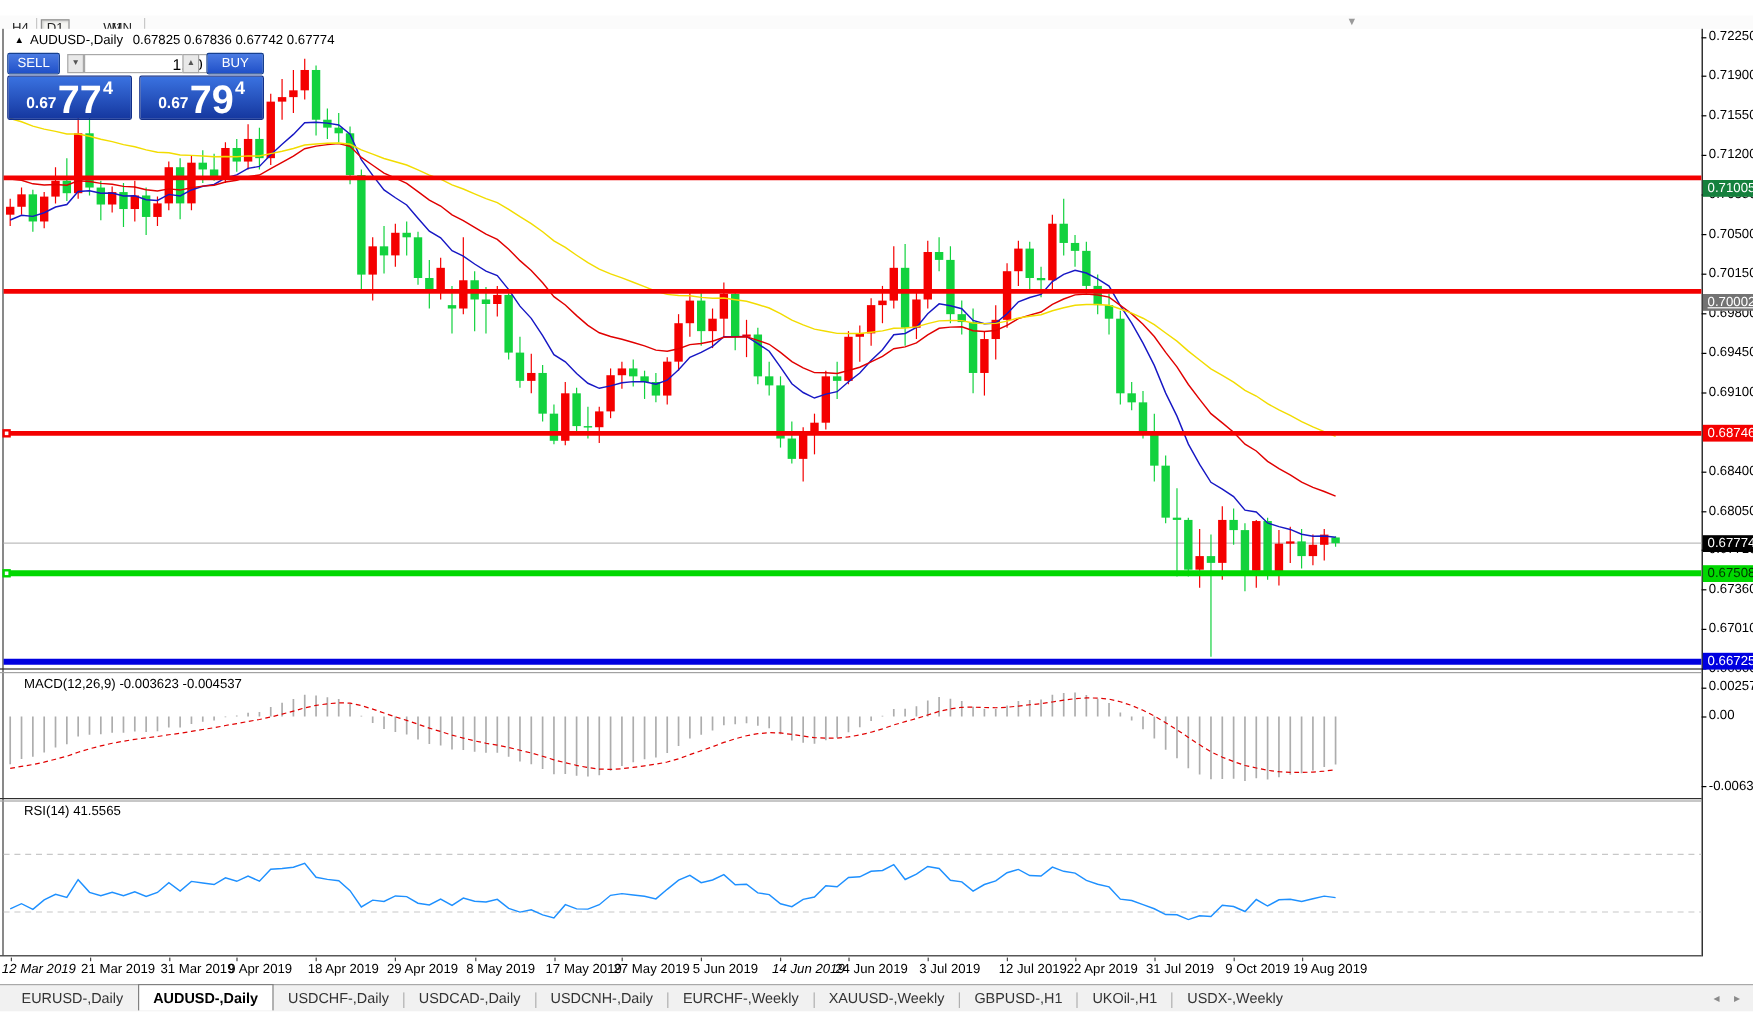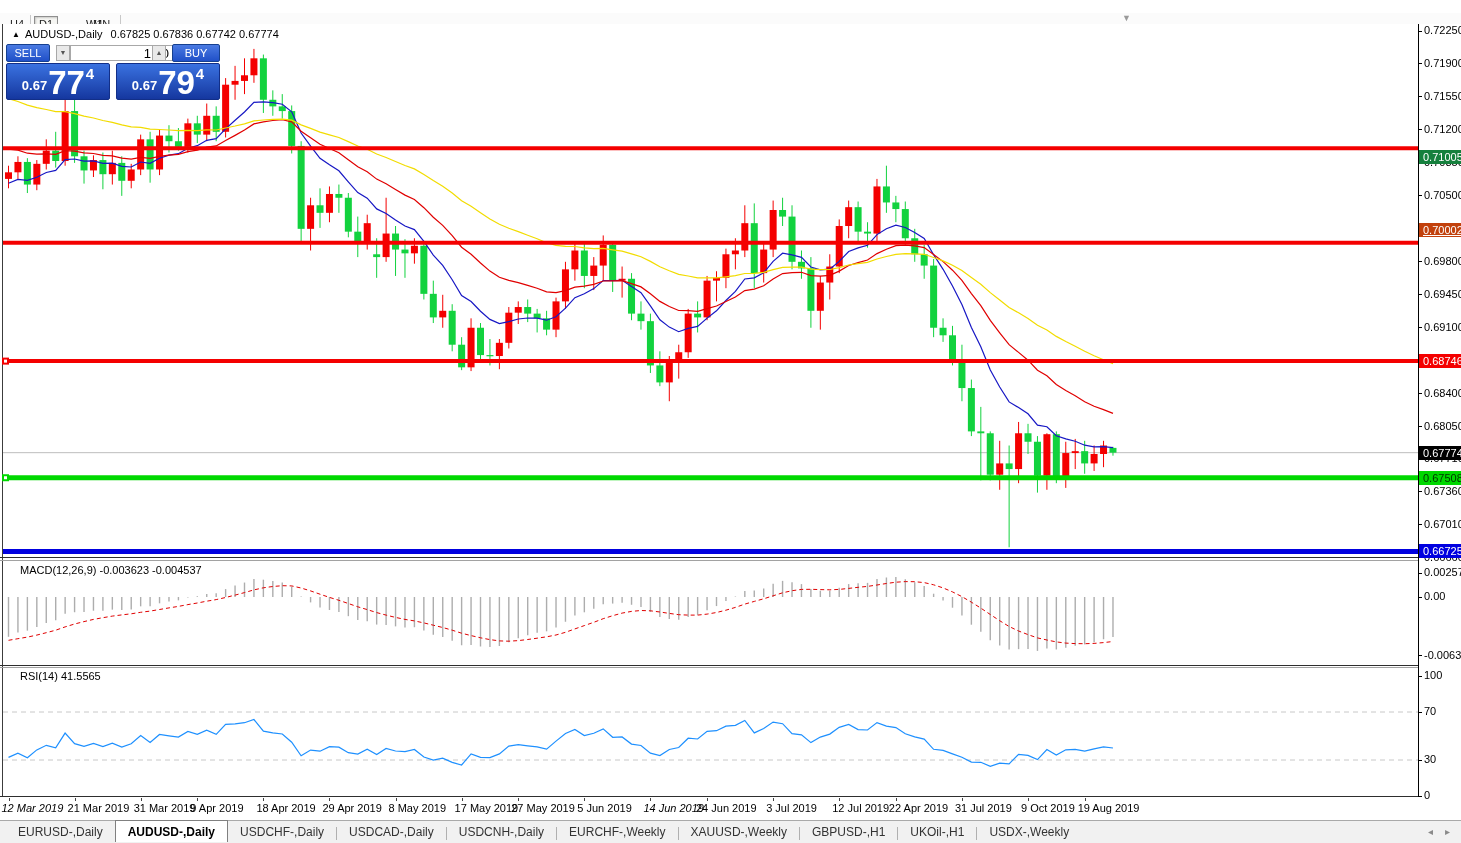--- a/index.html
+++ b/index.html
@@ -548,43 +548,33 @@
       <div class="tick-label" style="top: 395.674px;">0.68050</div>
       <div class="tick-dash" style="top: 434.204px;"></div>
       <div class="tick-label" style="top: 427.704px;">0.67710</div>
       <div class="tick-dash" style="top: 467.177px;"></div>
       <div class="tick-label" style="top: 460.677px;">0.67360</div>
       <div class="tick-dash" style="top: 500.15px;"></div>
       <div class="tick-label" style="top: 493.65px;">0.67010</div>
       <div class="tick-dash" style="top: 533.123px;"></div>
       <div class="tick-label" style="top: 526.623px;">0.66660</div>
       <div class="axis-badge" style="top: 126px; background: #15803d; color: rgb(255, 255, 255);">0.71005</div>
-      <div class="axis-badge" style="top: 199px; background: #c2410c; color: rgb(255, 255, 255); text-decoration: underline;">0.70002</div>
+      <div class="axis-badge" style="top: 221px; background: #737373; color: rgb(255, 255, 255); text-decoration: underline;">0.70002</div>
       <div class="axis-badge" style="top: 330.105px; background: rgb(244, 0, 0); color: rgb(255, 255, 255);">0.68746</div>
       <div class="axis-badge" style="top: 421.675px; background: rgb(0, 0, 0); color: rgb(255, 255, 255);">0.67774</div>
       <div class="axis-badge" style="top: 446.734px; background: rgb(0, 216, 0); color: rgb(0, 51, 0);">0.67508</div>
       <div class="axis-badge" style="top: 520.499px; background: rgb(0, 0, 224); color: rgb(255, 255, 255);">0.66725</div>
     </div>
   <div id="macd-axis">
       <div class="tick-dash" style="top: 12.5px;"></div>
       <div class="tick-label" style="top: 6.00002px;">0.002574</div>
       <div class="tick-dash" style="top: 36.5px;"></div>
       <div class="tick-label" style="top: 30px;">0.00</div>
       <div class="tick-dash" style="top: 95.4836px;"></div>
       <div class="tick-label" style="top: 88.9836px;">-0.006326</div>
-    </div>
-  <div id="rsi-axis">
-      <div class="tick-dash" style="top: 7.5px;"></div>
-      <div class="tick-label" style="top: 1px;">100</div>
-      <div class="tick-dash" style="top: 43.5px;"></div>
-      <div class="tick-label" style="top: 37px;">70</div>
-      <div class="tick-dash" style="top: 91.5px;"></div>
-      <div class="tick-label" style="top: 85px;">30</div>
-      <div class="tick-dash" style="top: 127.5px;"></div>
-      <div class="tick-label" style="top: 121px;">0</div>
     </div>
 
   <div id="date-row">
       <div class="date-tick" style="left: 8.5px;"></div>
       <div class="date-label" style="left: 1.5px; font-style: italic;">12 Mar 2019</div>
       <div class="date-tick" style="left: 74.58px;"></div>
       <div class="date-label" style="left: 67.58px;">21 Mar 2019</div>
       <div class="date-tick" style="left: 140.66px;"></div>
       <div class="date-label" style="left: 133.66px;">31 Mar 2019</div>
       <div class="date-tick" style="left: 197.3px;"></div>

